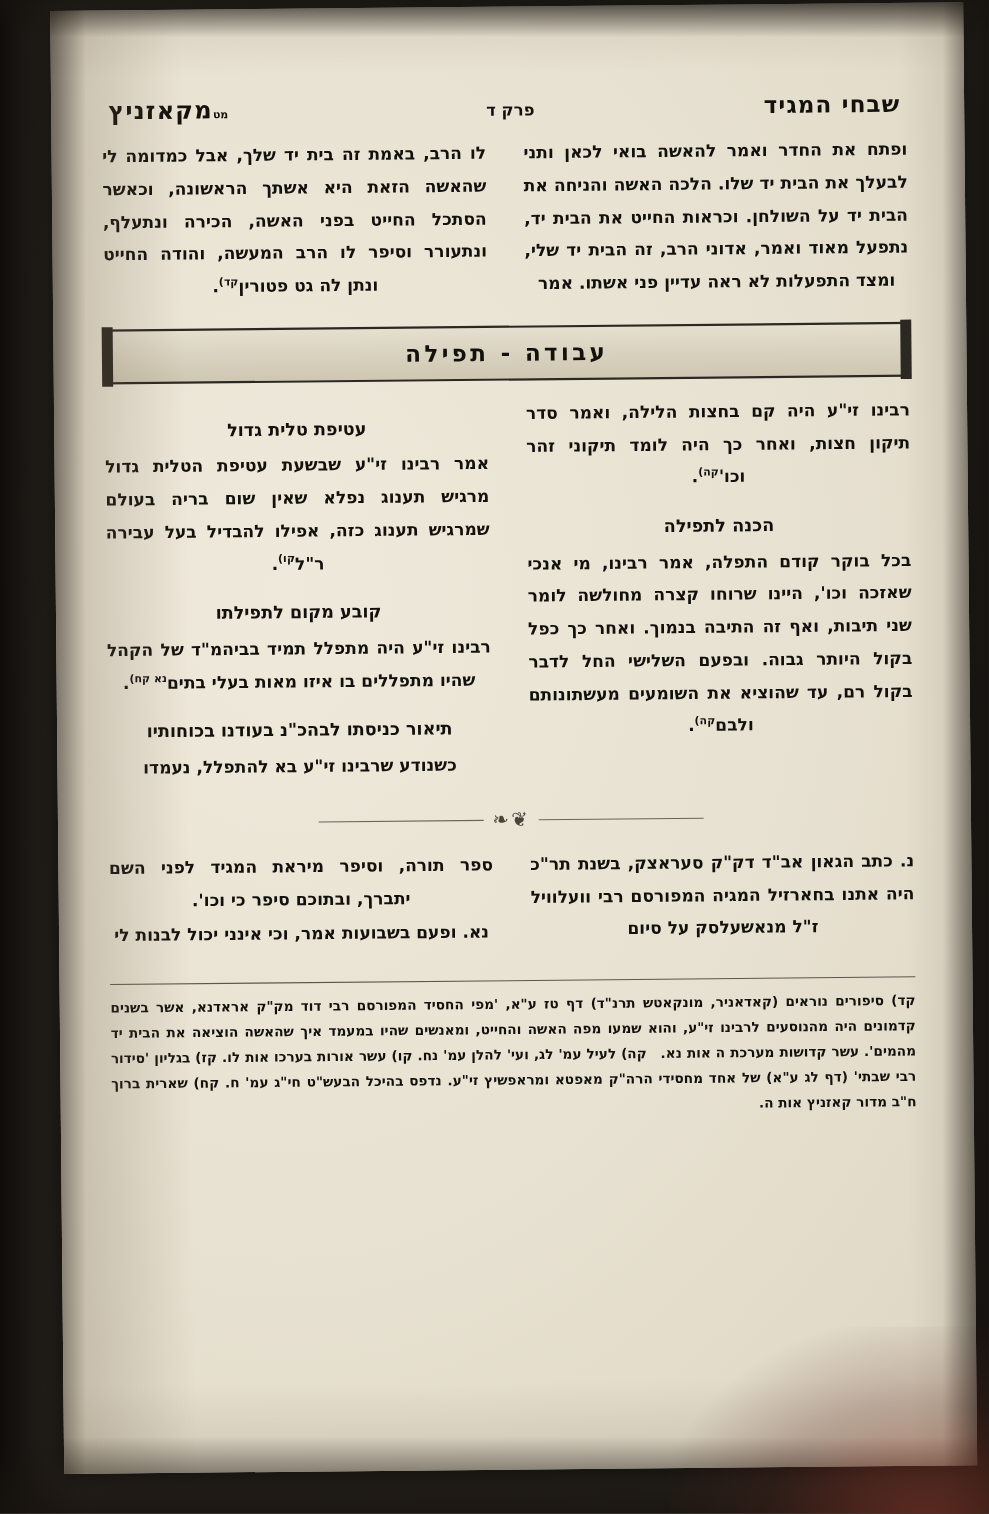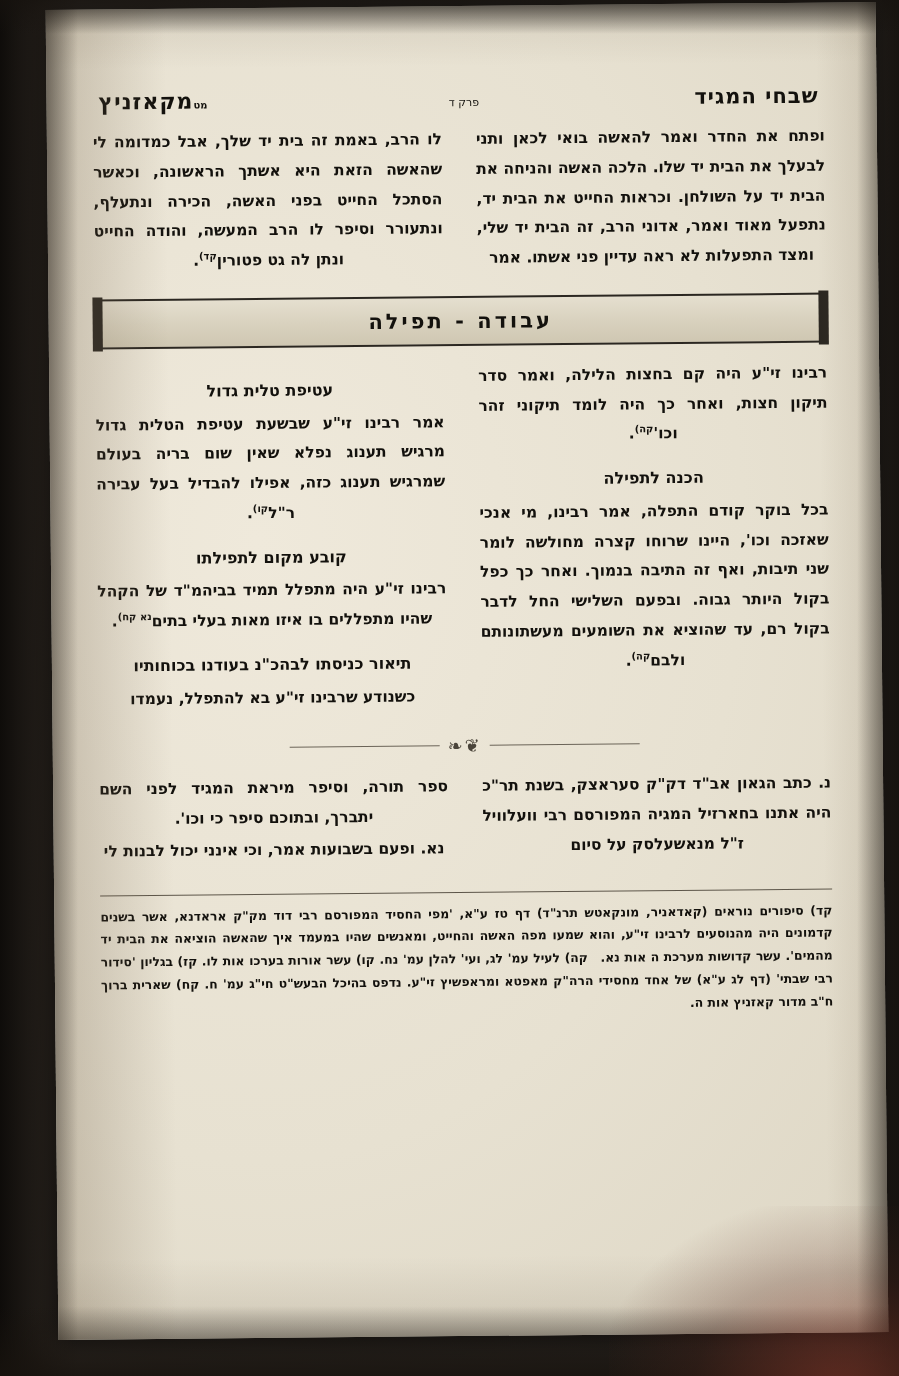--- a/index.html
+++ b/index.html
@@ -117,22 +117,22 @@
     justify-content: space-between;
     margin-bottom: 14px;
     padding: 0 6px;
   }
   .runhead .rh-right {
     font-size: 21px;
     font-weight: bold;
     letter-spacing: 1px;
   }
   .runhead .rh-mid {
-    font-size: 11px;
-    font-weight: normal;
+    font-size: 15px;
+    font-weight: bold;
   }
   .runhead .rh-left {
     font-size: 22px;
     font-weight: bold;
     letter-spacing: 1px;
   }
   .runhead .rh-folio {
     font-size: 10px;
     font-weight: bold;
     margin-right: 26px;

